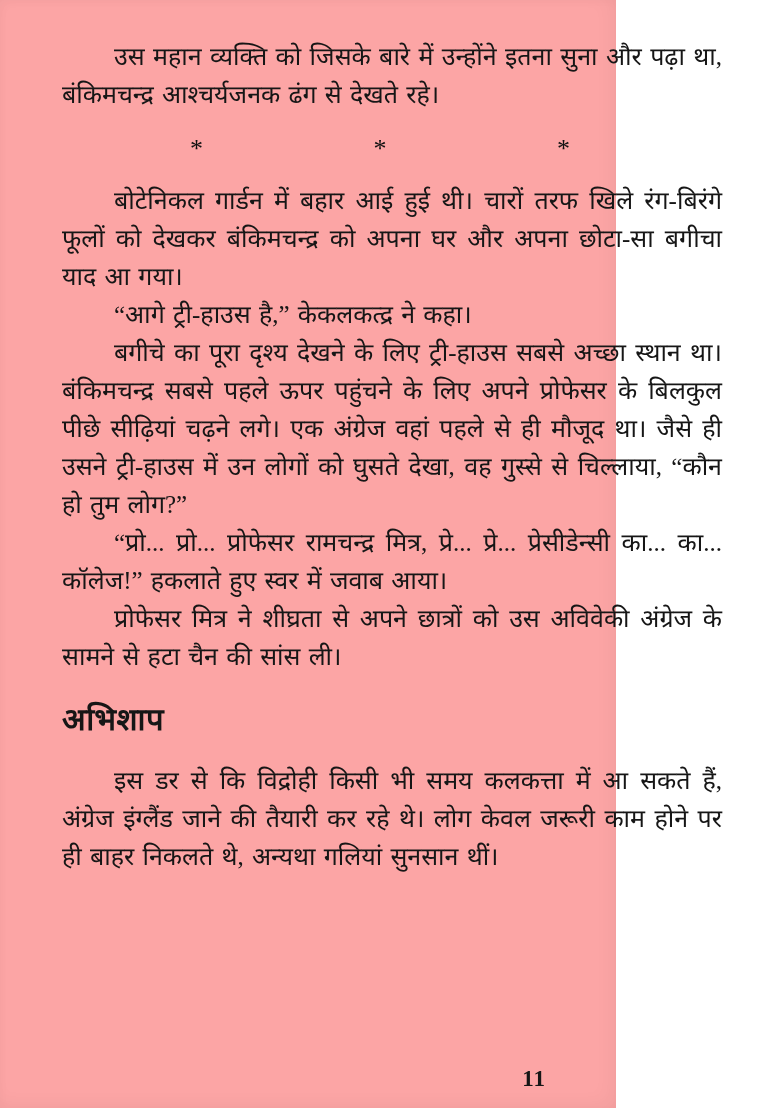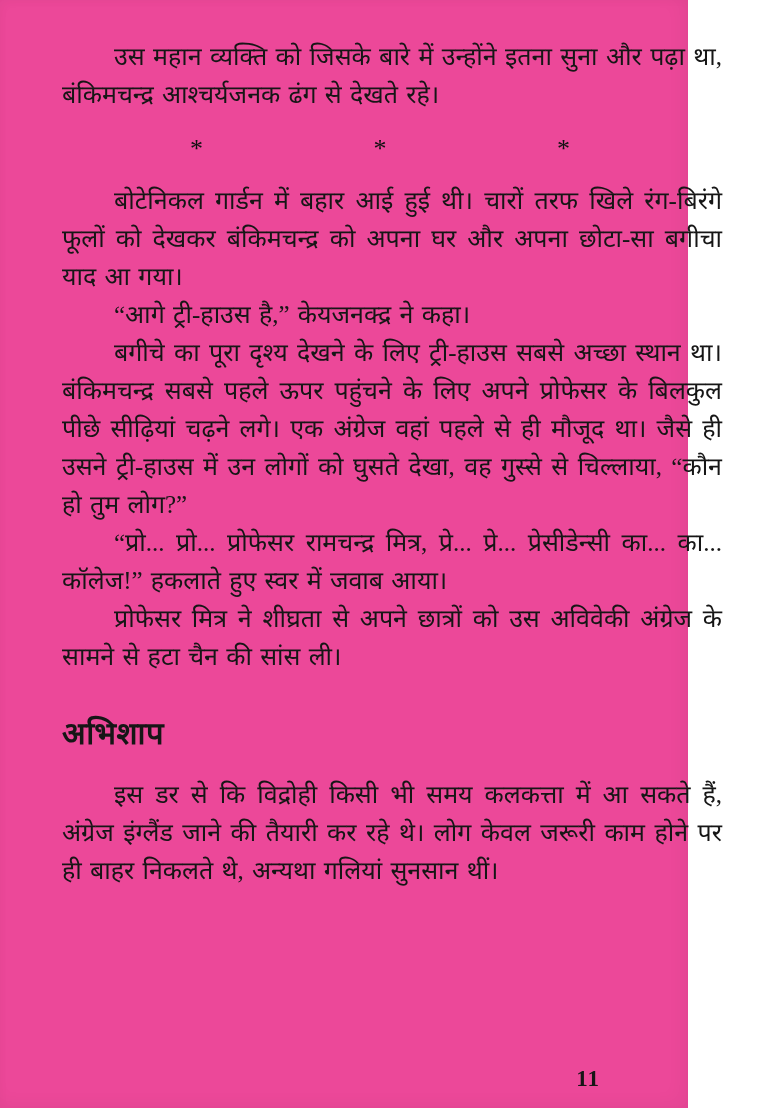--- a/index.html
+++ b/index.html
@@ -6,23 +6,23 @@
   body {
     width: 780px;
     height: 1108px;
     background: #ffffff;
     font-family: "Liberation Serif", "DejaVu Serif", serif;
     color: #161616;
     overflow: hidden;
   }
   .page {
     position: relative;
-    width: 688px;
+    width: 616px;
     height: 1108px;
-    background: #ec4899;
+    background: #fca5a5;
     box-shadow: inset -6px -4px 18px rgba(0,0,0,0.04), inset 2px 2px 10px rgba(0,0,0,0.02);
   }
   .text-col {
     position: absolute;
     left: 62px;
     top: 38px;
     width: 660px;
   }
   p.para {
     margin: 0;
@@ -39,29 +39,29 @@
     margin: 16px 0 14px 0;
     height: 38px;
     align-items: center;
   }
   .separator span {
     font-size: 26px;
     line-height: 38px;
     color: #111;
   }
   h2.section-heading {
-    margin: 38px 0 22px 0;
+    margin: 24px 0 22px 0;
     font-size: 31px;
     line-height: 40px;
     font-weight: 600;
     letter-spacing: 0.5px;
   }
   .page-number {
     position: absolute;
-    right: 88px;
+    right: 70px;
     bottom: 16px;
     font-size: 23px;
     font-weight: 700;
     letter-spacing: 1px;
   }
 </style>
 </head>
 <body>
 
 <div class="page">
@@ -69,21 +69,21 @@
 
     <p class="para">उस महान व्यक्ति को जिसके बारे में उन्होंने इतना सुना और पढ़ा था, बंकिमचन्द्र आश्चर्यजनक ढंग से देखते रहे।</p>
 
     <div class="separator">
       <span>*</span>
       <span>*</span>
       <span>*</span>
     </div>
 
     <p class="para">बोटेनिकल गार्डन में बहार आई हुई थी। चारों तरफ खिले रंग-बिरंगे फूलों को देखकर बंकिमचन्द्र को अपना घर और अपना छोटा-सा बगीचा याद आ गया।</p>
-    <p class="para">“आगे ट्री-हाउस है,” केयजनक्द्र ने कहा।</p>
+    <p class="para">“आगे ट्री-हाउस है,” केकलकत्द्र ने कहा।</p>
     <p class="para">बगीचे का पूरा दृश्य देखने के लिए ट्री-हाउस सबसे अच्छा स्थान था। बंकिमचन्द्र सबसे पहले ऊपर पहुंचने के लिए अपने प्रोफेसर के बिलकुल पीछे सीढ़ियां चढ़ने लगे। एक अंग्रेज वहां पहले से ही मौजूद था। जैसे ही उसने ट्री-हाउस में उन लोगों को घुसते देखा, वह गुस्से से चिल्लाया, “कौन हो तुम लोग?”</p>
     <p class="para">“प्रो... प्रो... प्रोफेसर रामचन्द्र मित्र, प्रे... प्रे... प्रेसीडेन्सी का... का... कॉलेज!” हकलाते हुए स्वर में जवाब आया।</p>
     <p class="para">प्रोफेसर मित्र ने शीघ्रता से अपने छात्रों को उस अविवेकी अंग्रेज के सामने से हटा चैन की सांस ली।</p>
 
     <h2 class="section-heading">अभिशाप</h2>
 
     <p class="para">इस डर से कि विद्रोही किसी भी समय कलकत्ता में आ सकते हैं, अंग्रेज इंग्लैंड जाने की तैयारी कर रहे थे। लोग केवल जरूरी काम होने पर ही बाहर निकलते थे, अन्यथा गलियां सुनसान थीं।</p>
 
   </div>
 

